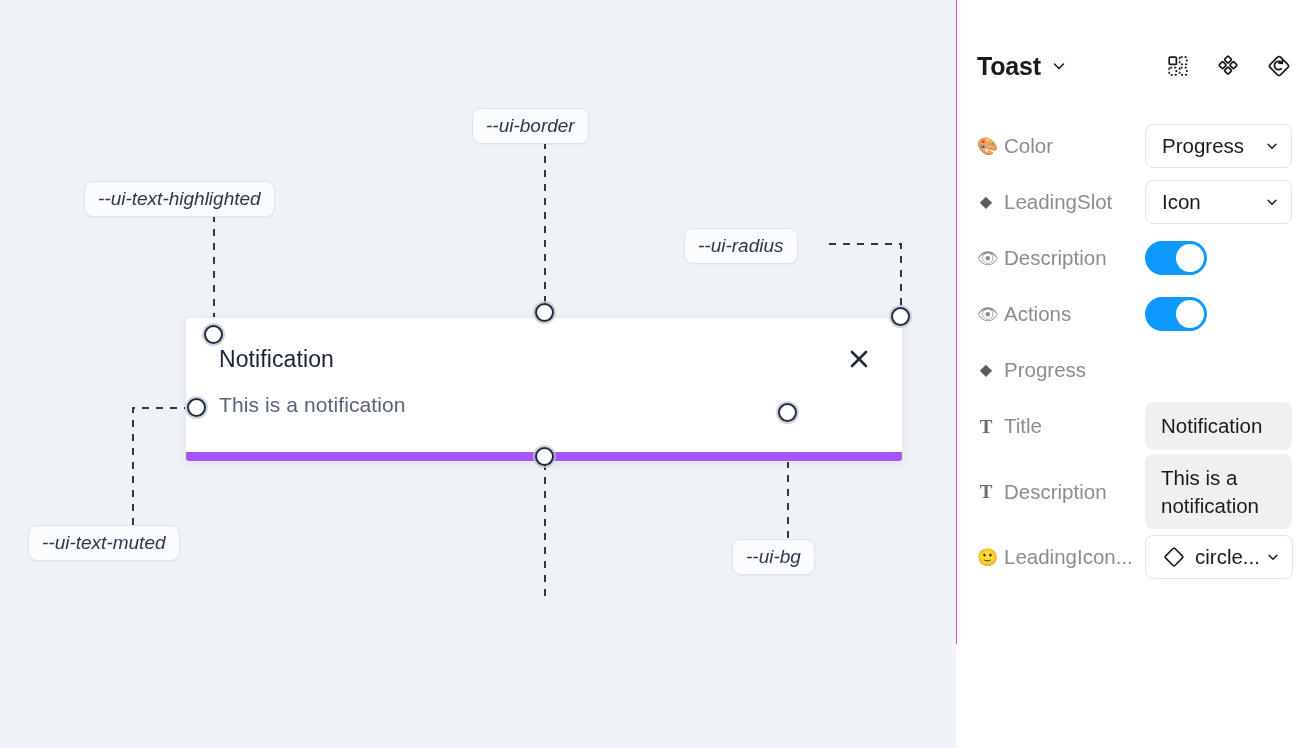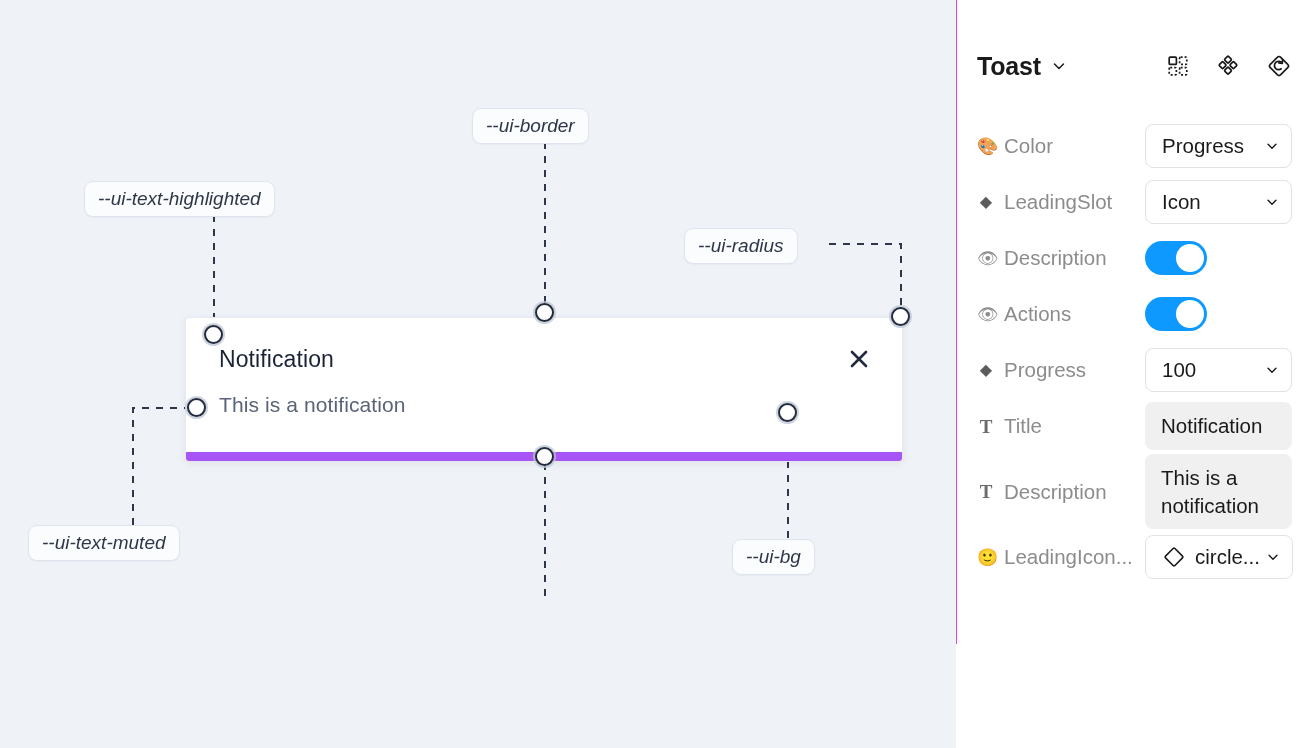--- a/index.html
+++ b/index.html
@@ -320,30 +320,20 @@
               <span class="knob"></span>
             </div>
         </div>
       </div>
 
       <div class="prop-row">
         <div class="prop-label">
           <span class="prop-icon diamond">◆</span>
           <span>Progress</span>
         </div>
-        <div class="prop-control">
-          <div class="select">
-            <span class="sel-val">100</span>
-            <span class="sel-chev">
-              <svg width="14" height="14" viewBox="0 0 16 16" fill="none" xmlns="http://www.w3.org/2000/svg">
-                  <path d="M3.5 6 L8 10.5 L12.5 6" stroke="#1a1a1a" stroke-width="1.6" stroke-linecap="round" stroke-linejoin="round"></path>
-                </svg>
-            </span>
-          </div>
-        </div>
       </div>
 
       <div class="prop-row">
         <div class="prop-label">
           <span class="prop-icon serif-t">T</span>
           <span>Title</span>
         </div>
         <div class="prop-control">
           <div class="textfield">Notification</div>
         </div>

